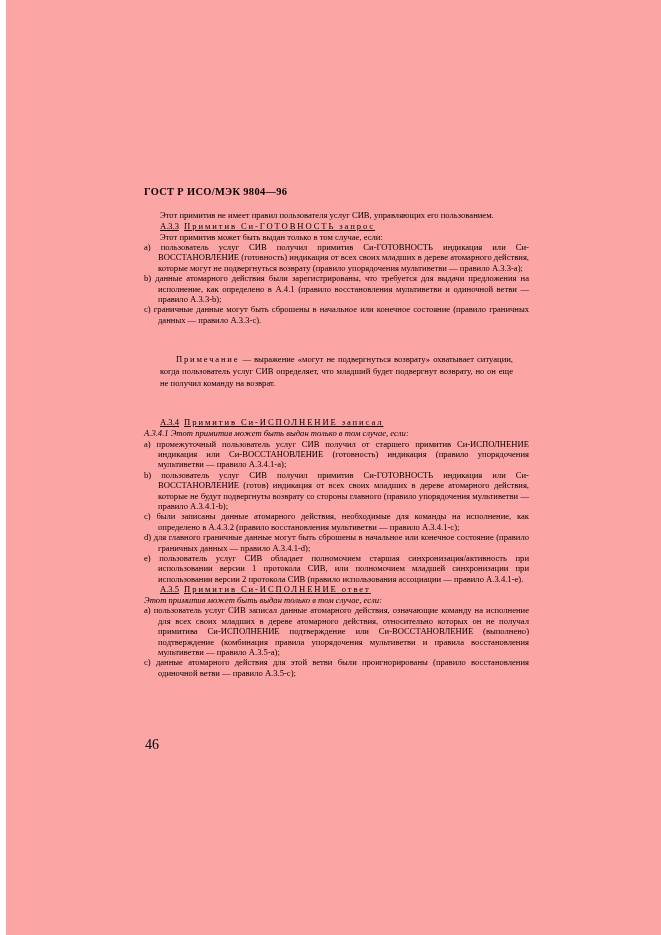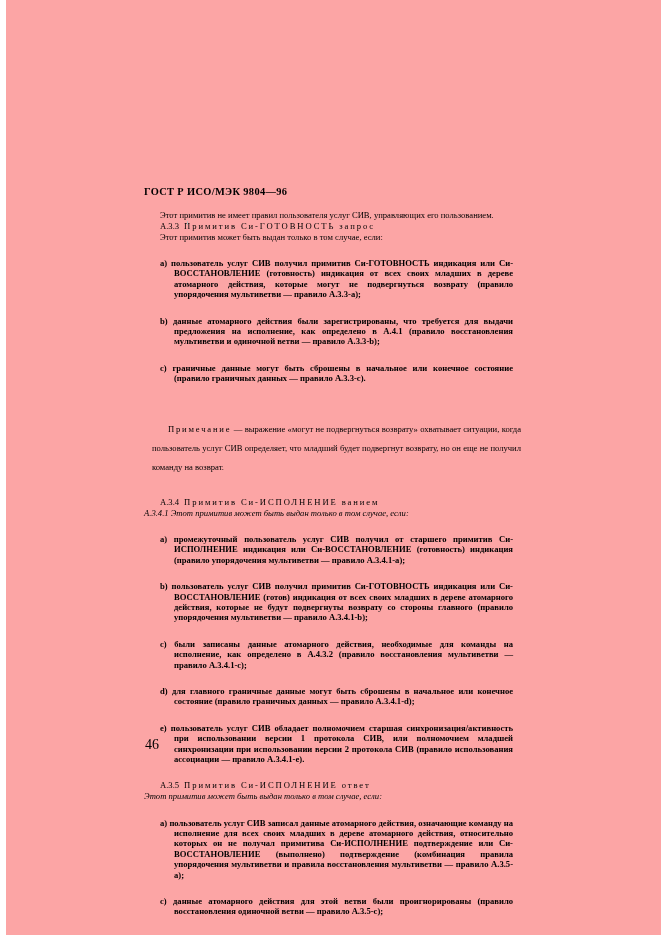--- a/index.html
+++ b/index.html
@@ -63,20 +63,21 @@
   }
 
   
   .clause-heading {
     font-size: 8.6px;
     line-height: 10.8px;
     margin: 0;
     text-indent: 16px;
     text-align: left;
     white-space: nowrap;
+    text-decoration: underline;
   }
   .clause-heading .clause-num {
     letter-spacing: 0;
   }
   .clause-heading .spaced {
     letter-spacing: 1.9px;
     margin-left: 5px;
   }
 
   
@@ -85,33 +86,32 @@
     padding: 0;
     list-style: none;
   }
   .list-item {
     font-size: 8.6px;
     line-height: 10.4px;
     text-align: justify;
     text-justify: inter-word;
     padding-left: 14px;
     text-indent: -14px;
-    margin: 16px;
-    font-weight: bold;
+    margin: 0;
   }
   .list-item .marker {
     display: inline;
   }
 
   
   .note {
     font-size: 8.6px;
-    line-height: 19px;
+    line-height: 12px;
     text-align: justify;
-    margin: 8px;
+    margin: 16px;
     text-indent: 16px;
   }
   .note .note-label {
     letter-spacing: 1.8px;
   }
   .gap-lg { height: 12px; }
 
   
   .folio {
     position: absolute;
@@ -165,21 +165,21 @@
 
     <div class="gap-lg"></div>
 
     <p class="note">
       <span class="note-label">Примечание</span><span> — выражение «могут не подвергнуться возврату» охватывает ситуации, когда пользователь услуг СИВ определяет, что младший будет подвергнут возврату, но он еще не получил команду на возврат.</span>
     </p>
 
     <div class="gap-lg"></div>
 
     <div class="clause-heading">
-      <span class="clause-num">А.3.4</span><span class="spaced">Примитив Си-ИСПОЛНЕНИЕ ванием</span>
+      <span class="clause-num">А.3.4</span><span class="spaced">Примитив Си-ИСПОЛНЕНИЕ записал</span>
     </div>
 
     <p class="para flush">А.3.4.1 Этот примитив может быть выдан только в том случае, если:</p>
 
     <ul class="list">
       <li class="list-item">
         <span class="marker">a)</span>
         <span>промежуточный пользователь услуг СИВ получил от старшего примитив  Си-ИСПОЛНЕНИЕ индикация или  Си-ВОССТАНОВЛЕНИЕ (готовность) инди­кация (правило упорядочения мультиветви — правило А.3.4.1-a);</span>
       </li>
       <li class="list-item">

